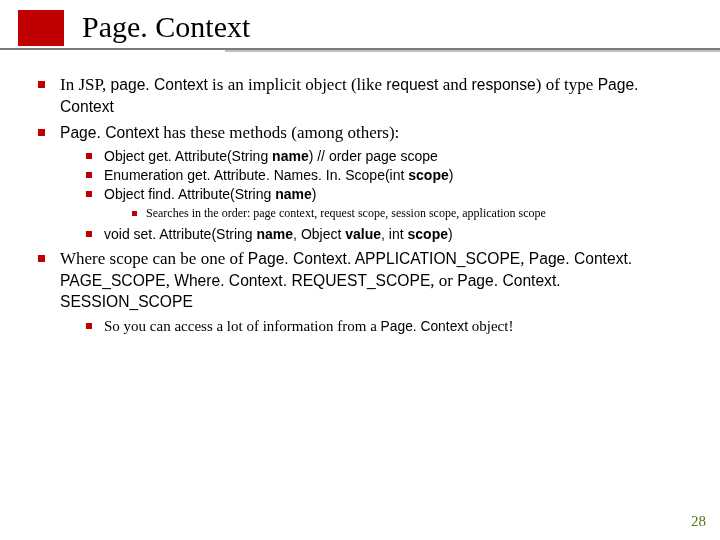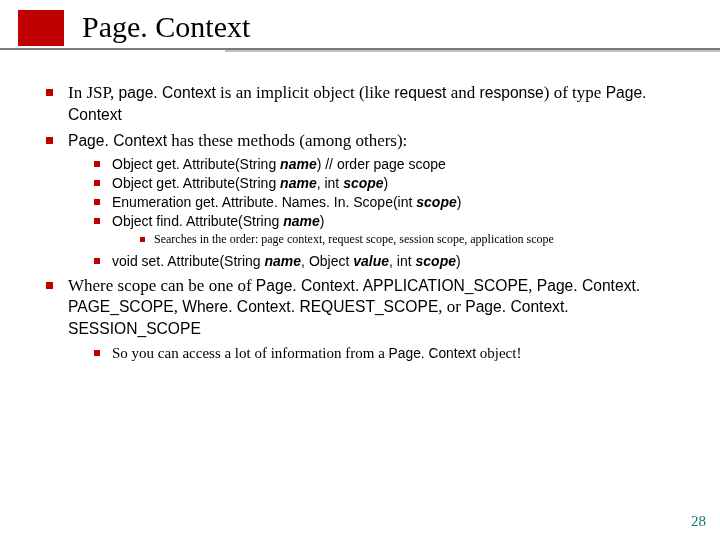--- a/index.html
+++ b/index.html
@@ -42,21 +42,21 @@
     margin-left: 225px;
     margin-top: 0;
     width: 495px;
   }
   .content {
     padding: 14px 30px 0 34px;
   }
   ul.lvl1 {
     list-style: none;
     padding: 0;
-    margin: 8px;
+    margin: 0;
   }
   ul.lvl1 > li {
     position: relative;
     padding-left: 26px;
     margin-bottom: 4px;
     font-size: 17px;
     line-height: 1.28;
   }
   ul.lvl1 > li::before {
     content: "";
@@ -103,28 +103,28 @@
     content: "";
     position: absolute;
     left: 4px;
     top: 5px;
     width: 5px;
     height: 5px;
     background: #c00000;
   }
   .code { font-family: Verdana, Geneva, sans-serif; font-size: 0.92em; }
   .codeline { font-family: Verdana, Geneva, sans-serif; font-size: 14px; }
-  .ital { font-style: italic; font-weight: bold; text-align: right; }
+  .ital { font-weight: bold; text-align: right; }
   .comment { font-family: Verdana, Geneva, sans-serif; }
   .page-num {
     position: absolute;
     right: 14px;
     bottom: 10px;
     font-size: 15px;
-    color: #0f766e;
+    color: #4d7c0f;
     font-family: "Times New Roman", Times, serif;
   }
 </style>
 </head>
 <body>
 
 <div class="title-bar">
   <div class="red-block"></div>
   <div class="title-text">Page. Context</div>
 </div>
@@ -136,23 +136,20 @@
 
     <li>
       <span>In JSP, </span><span class="code">page. Context</span><span> is an implicit object (like </span><span class="code">request</span><span> and </span><span class="code">response</span><span>) of type </span><span class="code">Page. Context</span>
     </li>
 
     <li>
       <span class="code">Page. Context</span><span> has these methods (among others):</span>
       <ul class="lvl2">
         <li>
           <span class="codeline"><span>Object get. Attribute(String </span><span class="ital">name</span><span>) </span><span class="comment">// order page scope</span></span>
-        </li>
-        <li>
-          <span class="codeline"><span>Object get. Attribute(String </span><span class="ital">name</span><span>, int </span><span class="ital">scope</span><span>)</span></span>
         </li>
         <li>
           <span class="codeline"><span>Enumeration get. Attribute. Names. In. Scope(int </span><span class="ital">scope</span><span>)</span></span>
         </li>
         <li>
           <span class="codeline"><span>Object find. Attribute(String </span><span class="ital">name</span><span>)</span></span>
           <ul class="lvl3">
             <li><span>Searches in the order: page context, request scope, session scope, application scope</span></li>
           </ul>
         </li>

